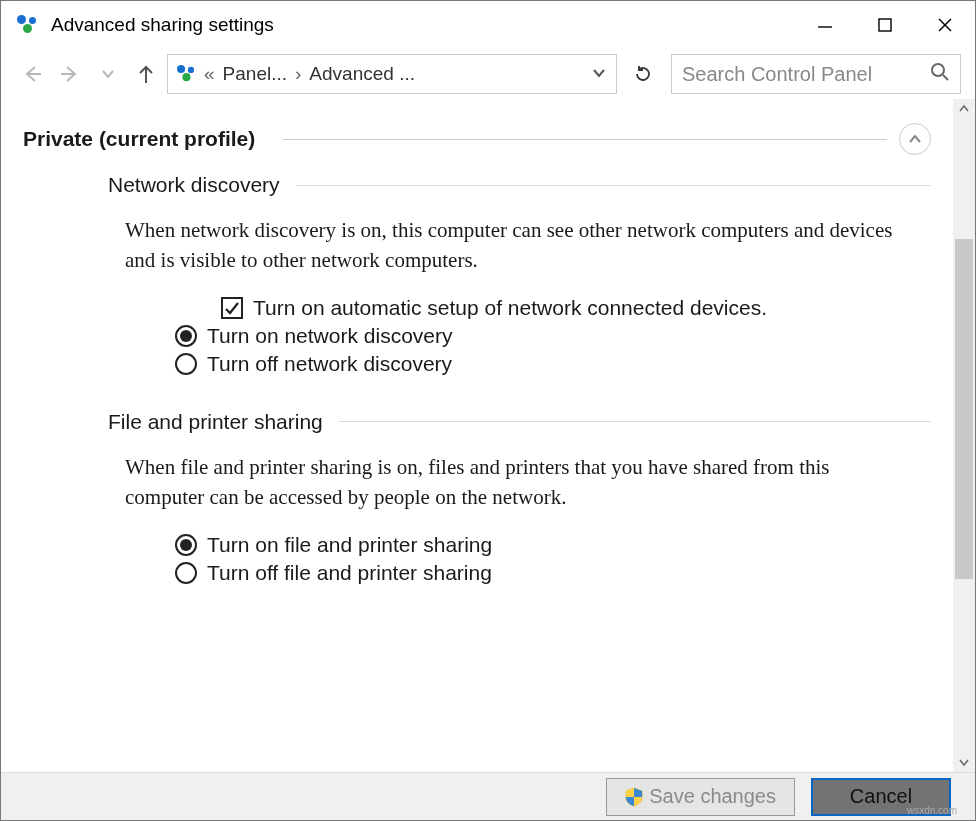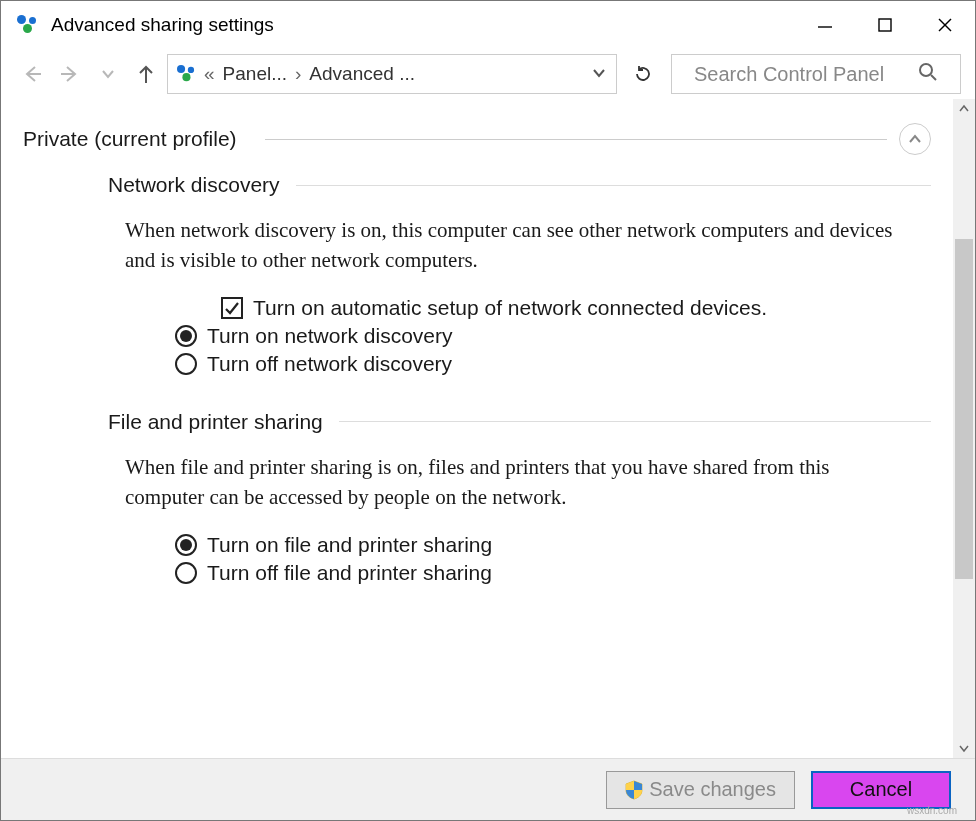--- a/index.html
+++ b/index.html
@@ -81,21 +81,21 @@
   .crumb-chev { color: #666; padding: 0 2px; }
   .refreshbtn {
     width: 36px; height: 40px;
     display: flex; align-items: center; justify-content: center;
     margin-left: 4px;
   }
   .searchbox {
     width: 290px; height: 40px;
     border: 1px solid #ccc;
     display: flex; align-items: center;
-    padding: 0 22px;
+    padding: 0 10px;
     color: #888;
     font-size: 20px;
     margin-left: 6px;
   }
   .searchbox .mag { margin-left: auto; }
   
   .content-outer {
     flex: 1;
     display: flex;
     overflow: hidden;
@@ -129,20 +129,21 @@
   }
   
   .section-row {
     display: flex;
     align-items: center;
     margin: 6px 0 14px 0;
   }
   .section-row .label {
     white-space: nowrap;
     margin-right: 28px;
+    font-weight: bold;
   }
   .section-row .rule {
     flex: 1;
     height: 1px;
     background: #ccc;
   }
   .collapse-btn {
     width: 32px; height: 32px;
     border: 1px solid #ccc;
     border-radius: 50%;
@@ -195,21 +196,21 @@
     width: 22px; height: 22px;
     border: 2px solid #222;
     display: inline-flex;
     align-items: center;
     justify-content: center;
     flex-shrink: 0;
   }
   .checkbox.checked svg { stroke: #222; stroke-width: 2.2; fill: none; }
   
   .footer {
-    height: 62px;
+    height: 48px;
     background: #f0f0f0;
     border-top: 1px solid #ddd;
     display: flex;
     align-items: center;
     justify-content: flex-end;
     padding-right: 24px;
     gap: 16px;
   }
   .btn {
     height: 38px;
@@ -219,21 +220,21 @@
     background: #e5e5e5;
     display: flex;
     align-items: center;
     justify-content: center;
     font-size: 20px;
     gap: 6px;
   }
   .btn.save { color: #8a8a8a; }
   .btn.cancel {
     border: 2px solid #0a64c2;
-    background: #d946ef;
+    background: #737373;
     color: #111;
   }
   .shield {
     width: 18px; height: 20px;
     display: inline-block;
   }
   .watermark {
     position: absolute;
     bottom: 4px; right: 18px;
     font-size: 10px;

